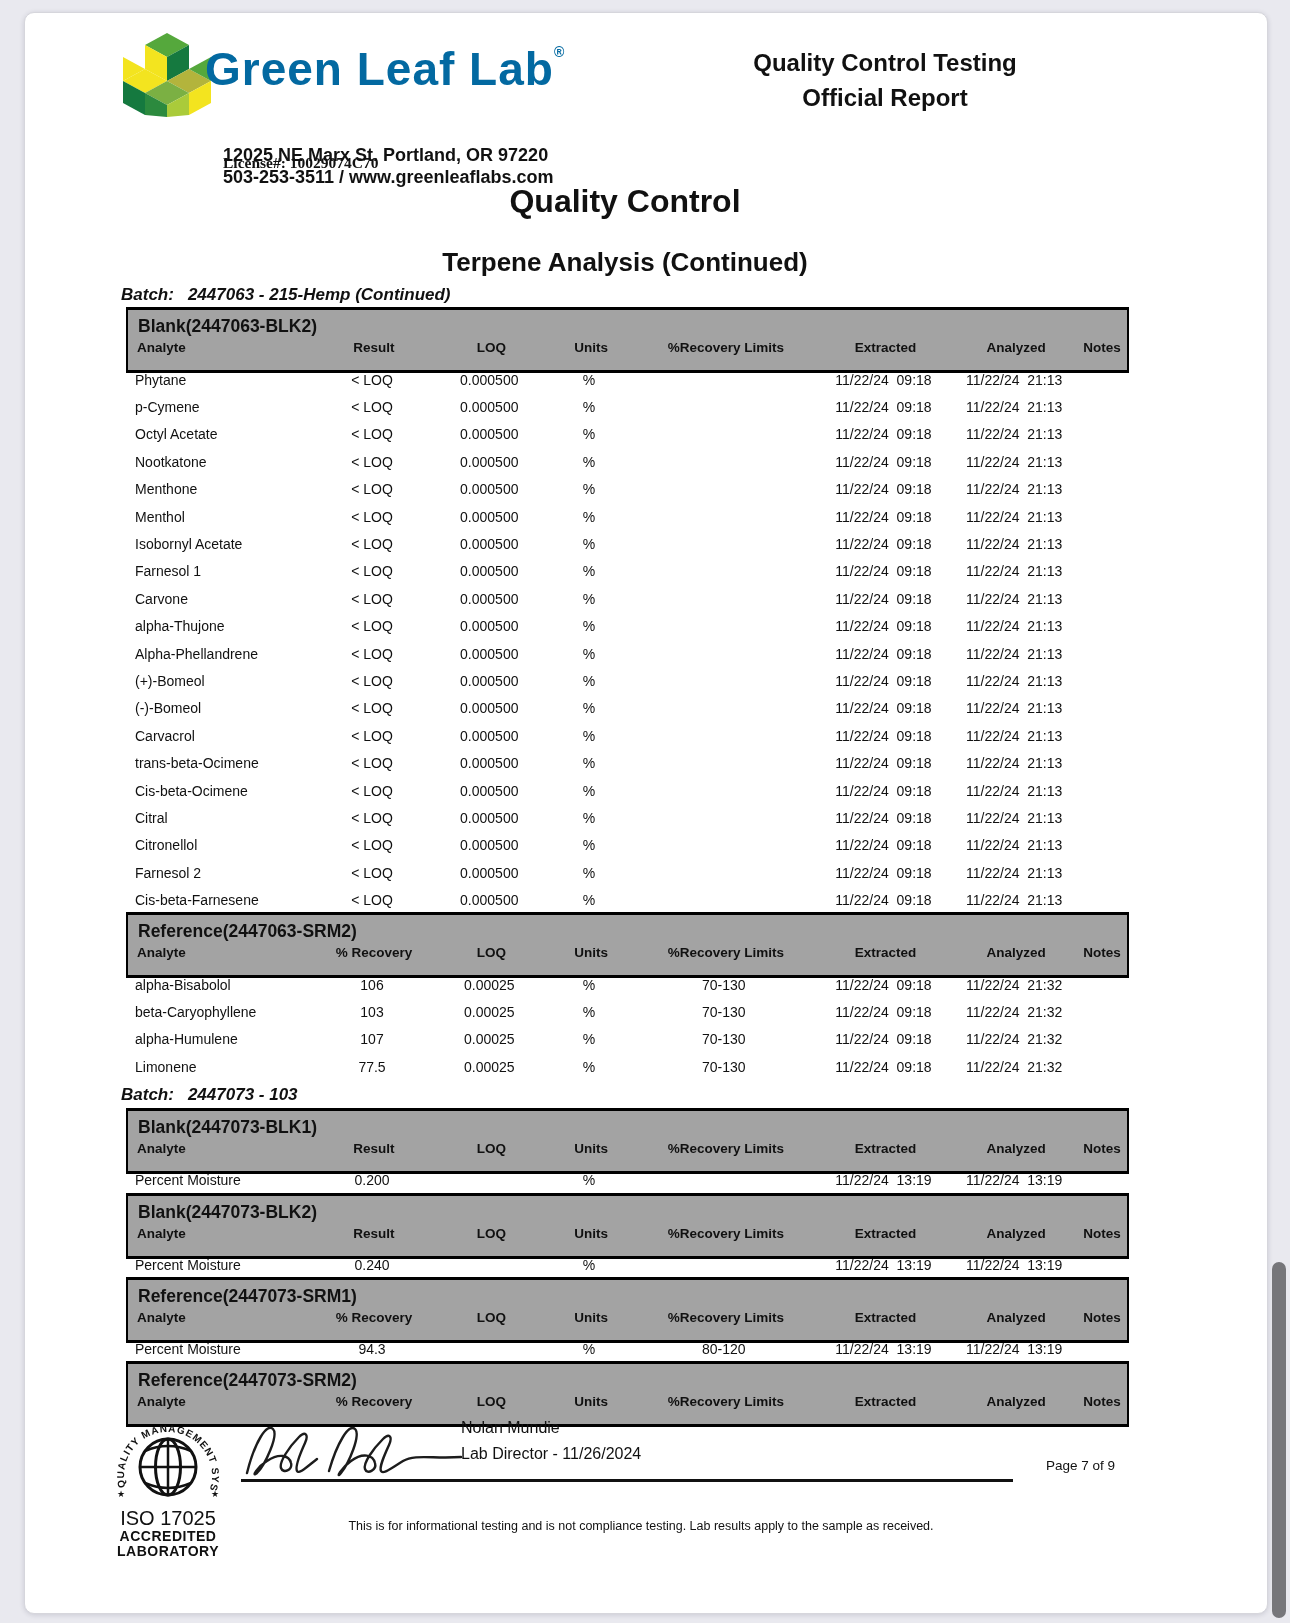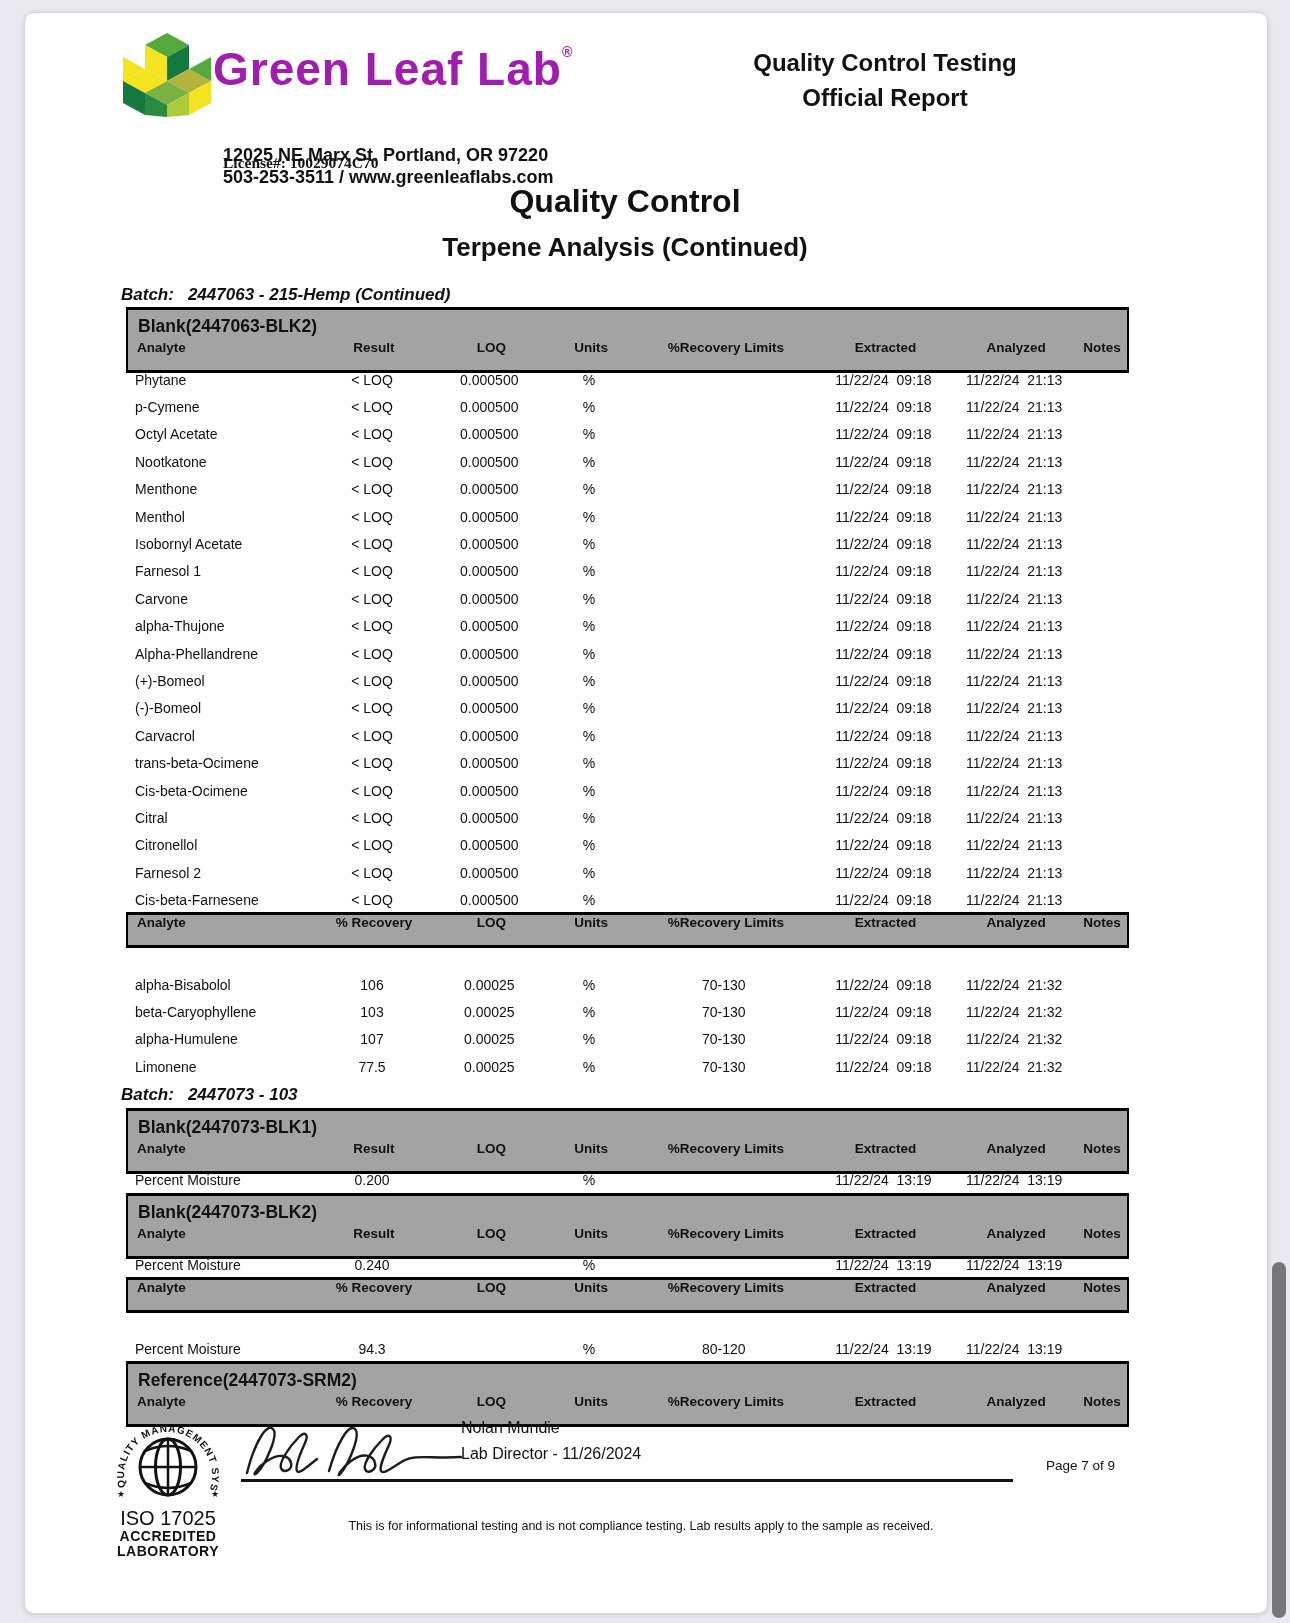--- a/index.html
+++ b/index.html
@@ -88,33 +88,33 @@
         <polygon points="95,28 95,52 73,40" fill="#55a83c"></polygon>
         <polygon points="73,64 95,52 95,74 73,86" fill="#f3e41f"></polygon>
 
         <polygon points="29,64 51,52 73,64 51,76" fill="#7bb043"></polygon>
         <polygon points="29,64 51,76 51,88 29,86" fill="#2c8a3e"></polygon>
         <polygon points="73,64 51,76 51,88 73,86" fill="#aacb3a"></polygon>
       </g>
     </svg>
   </div>
 
-  <div class="abs brand-name" style="left:188px;top:32px;color:#a21caf;"><span>Green Leaf Lab</span><sup>®</sup></div>
+  <div class="abs brand-name" style="left:180px;top:32px;color:#0369a1;"><span>Green Leaf Lab</span><sup>®</sup></div>
 
   <div class="abs addr" style="left:198px;top:97px;">12025 NE Marx St. Portland, OR 97220</div>
   <div class="abs addr" style="left:198px;top:119px;">503-253-3511 / www.greenleaflabs.com</div>
   <div class="abs license" style="left:198px;top:141px;">License#: 10029074C70</div>
 
   <div class="abs main-title" style="left:96px;top:170px;width:1008px;">Quality Control</div>
 
   <div class="abs report-title" style="left:640px;top:32px;width:440px;">
     <div>Quality Control Testing</div>
     <div>Official Report</div>
   </div>
-  <div class="abs sub-title" style="left:96px;top:219px;width:1008px;">Terpene Analysis (Continued)</div>
+  <div class="abs sub-title" style="left:96px;top:234px;width:1008px;">Terpene Analysis (Continued)</div>
 
   <div class="abs batch-line" style="left:96px;top:272px;">
     <span>Batch:</span><span class="bv">2447063 - 215-Hemp (Continued)</span>
   </div>
 
   <div class="abs qc-box" style="left:101px;top:294px;">
     <div class="qc-box-title">Blank(2447063-BLK2)</div>
     <div class="qc-grid qc-head">
         <div class="qc-cell c0">Analyte</div>
         <div class="qc-cell c1">Result</div>
@@ -323,20 +323,21 @@
         <div class="qc-cell c2">0.000500</div>
         <div class="qc-cell c3">%</div>
         <div class="qc-cell c4"></div>
         <div class="qc-cell c5">11/22/24&nbsp;&nbsp;09:18</div>
         <div class="qc-cell c6">11/22/24&nbsp;&nbsp;21:13</div>
         <div class="qc-cell c7"></div>
       </div>
     </div>
 
   <div class="abs qc-box" style="left:101px;top:899px;">
+    <div class="qc-box-title">Reference(2447063-SRM2)</div>
     <div class="qc-grid qc-head">
         <div class="qc-cell c0">Analyte</div>
         <div class="qc-cell c1">% Recovery</div>
         <div class="qc-cell c2">LOQ</div>
         <div class="qc-cell c3">Units</div>
         <div class="qc-cell c4">%Recovery Limits</div>
         <div class="qc-cell c5">Extracted</div>
         <div class="qc-cell c6">Analyzed</div>
         <div class="qc-cell c7">Notes</div>
       </div>
@@ -434,20 +435,21 @@
         <div class="qc-cell c2"></div>
         <div class="qc-cell c3">%</div>
         <div class="qc-cell c4"></div>
         <div class="qc-cell c5">11/22/24&nbsp;&nbsp;13:19</div>
         <div class="qc-cell c6">11/22/24&nbsp;&nbsp;13:19</div>
         <div class="qc-cell c7"></div>
       </div>
     </div>
 
   <div class="abs qc-box" style="left:101px;top:1264px;">
+    <div class="qc-box-title">Reference(2447073-SRM1)</div>
     <div class="qc-grid qc-head">
         <div class="qc-cell c0">Analyte</div>
         <div class="qc-cell c1">% Recovery</div>
         <div class="qc-cell c2">LOQ</div>
         <div class="qc-cell c3">Units</div>
         <div class="qc-cell c4">%Recovery Limits</div>
         <div class="qc-cell c5">Extracted</div>
         <div class="qc-cell c6">Analyzed</div>
         <div class="qc-cell c7">Notes</div>
       </div>

